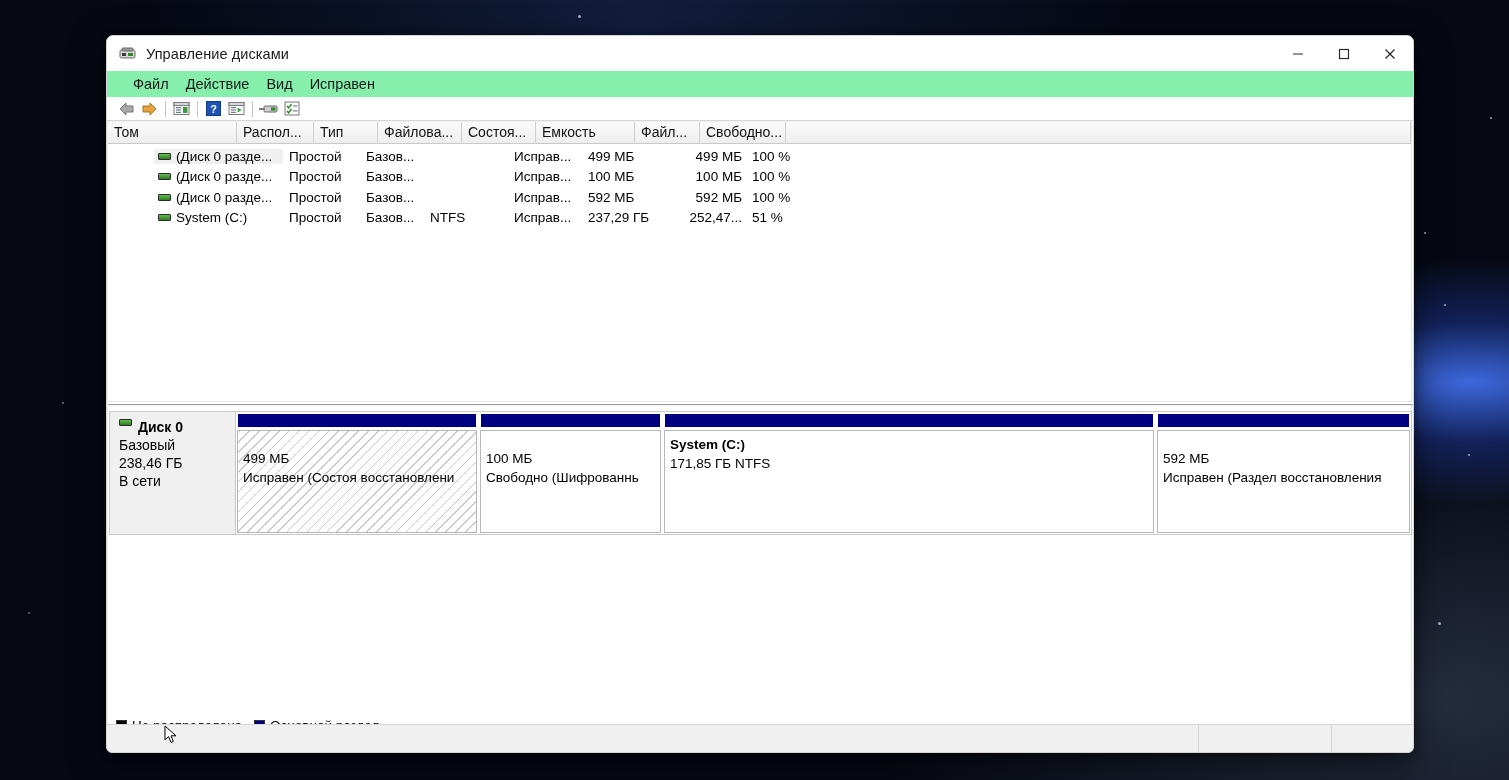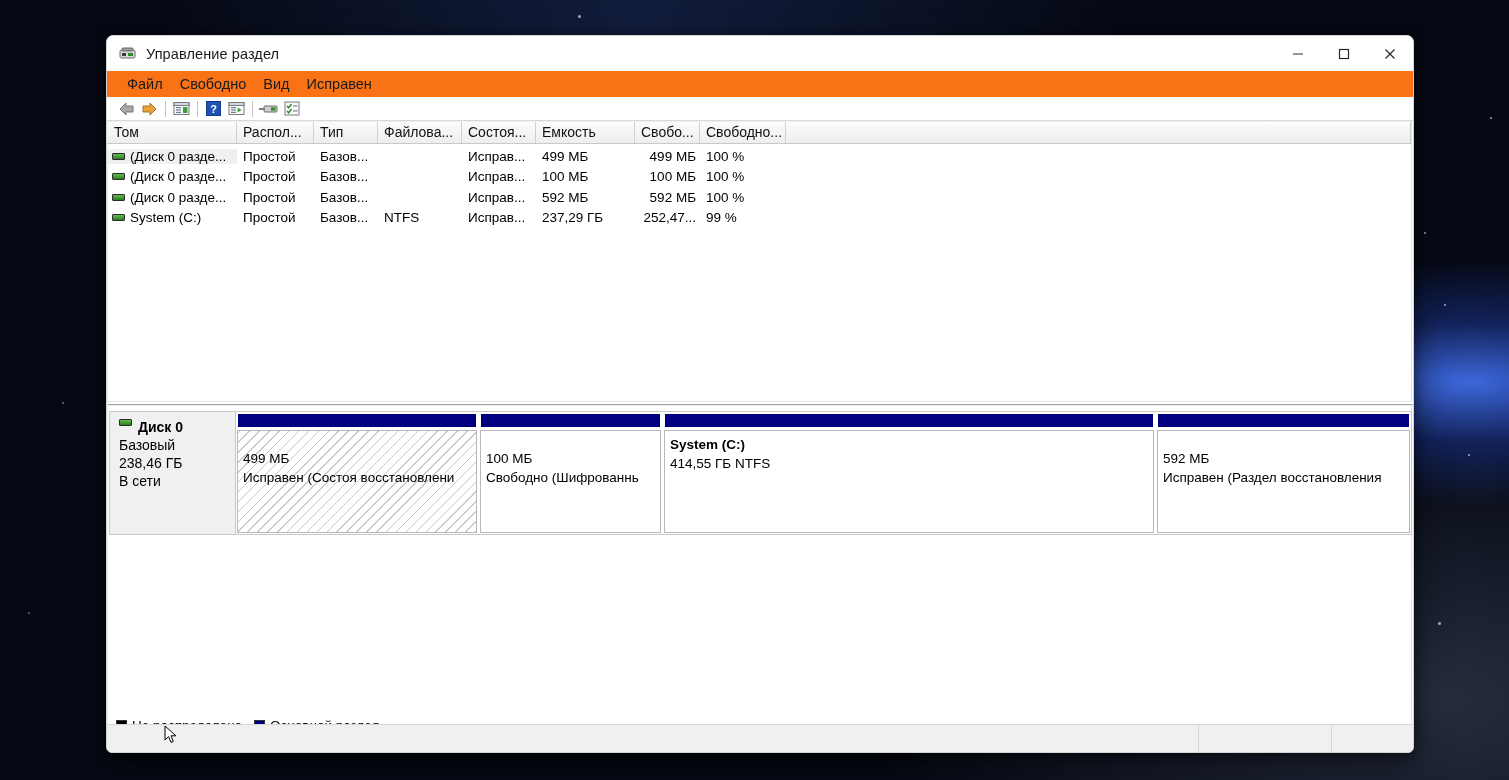--- a/index.html
+++ b/index.html
@@ -34,21 +34,21 @@
   .title-icon { margin-left: 12px; width: 18px; height: 16px; position: relative; }
   .title-text {
     margin-left: 9px; font-size: 14.5px; color: #1a1a1a; letter-spacing: .1px;
   }
   .winbtns { position: absolute; right: 0; top: 0; height: 35px; display: flex; }
   .winbtn {
     width: 46px; height: 35px; display: flex; align-items: center; justify-content: center;
     color: #2b2b2b; font-size: 13px;
   }
 
-  .menubar { height: 26px; background: #f97316; display: flex; align-items: center; padding-left: 12px; }
+  .menubar { height: 26px; background: #86efac; display: flex; align-items: center; padding-left: 18px; }
   .menuitem { font-size: 14.5px; color: #1a1a1a; padding: 2px 8px 3px 8px; margin-right: 1px; }
 
   .toolbar {
     height: 24px; background: #fff; display: flex; align-items: center;
     padding-left: 8px; border-bottom: 1px solid #d8d8d8;
   }
   .tb-btn { width: 23px; height: 22px; display: flex; align-items: center; justify-content: center; }
   .tb-sep { width: 1px; height: 16px; background: #c4c4c4; margin: 0 4px; }
 
   
@@ -57,21 +57,21 @@
     background: #fff; border-bottom: 1px solid #a0a0a0;
   }
   .lp-inner { position: absolute; left: 0; top: 0; right: 2px; bottom: 2px; background:#fff; border-right:1px solid #e3e3e3; border-bottom:1px solid #e3e3e3;}
   .hdr-row { display: flex; height: 22px; background: #f3f3f3; border-bottom: 1px solid #c9c9c9; }
   .hdr-cell {
     font-size: 14px; color: #111; padding: 2px 15px 0 6px;
     border-right: 1px solid #cfcfcf; overflow: hidden; white-space: nowrap;
     background: linear-gradient(#fbfbfb, #eeeeee);
   }
   .hdr-cell.filler { border-right: 1px solid #cfcfcf; flex: 1; }
-  .vrow { display: flex; height: 20.5px; align-items: center; }
+  .vrow { display: flex; height: 20.5px; align-items: center; margin-left: 46px; }
   .vcell { font-size: 13.5px; color: #000; white-space: nowrap; overflow: hidden; padding-left: 6px; }
   .vol-icon {
     display:inline-block; width: 13px; height: 7px; margin-right: 5px; vertical-align: 1px;
     background: linear-gradient(#5fbf4a, #2f7a22);
     border: 1px solid #2a2a2a; border-radius: 1px;
   }
   .vcell.name { display: flex; align-items: center; padding-left: 4px; }
   .vcell.name > span.lbl { overflow: hidden; white-space: nowrap; }
   .sel-faint { background: #f0f0f0; }
 
@@ -137,21 +137,21 @@
 
     <div class="titlebar">
       <span class="title-icon">
         <svg width="18" height="16" viewBox="0 0 18 16">
           <rect x="1" y="4" width="15" height="8" rx="1.5" fill="#d8d8d8" stroke="#6b6b6b"></rect>
           <rect x="3" y="2" width="11" height="3" rx="1" fill="#9a9a9a" stroke="#6b6b6b"></rect>
           <rect x="3" y="7" width="4" height="3" fill="#3a3a3a"></rect>
           <rect x="9" y="7" width="5" height="3" fill="#2f8a2a"></rect>
         </svg>
       </span>
-      <span class="title-text">Управление раздел</span>
+      <span class="title-text">Управление дисками</span>
       <div class="winbtns">
         <div class="winbtn">
           <svg width="12" height="12" viewBox="0 0 12 12">
               <line x1="1" y1="6" x2="11" y2="6" stroke="#2b2b2b" stroke-width="1.2"></line>
             </svg>
         </div>
         <div class="winbtn">
           <svg width="12" height="12" viewBox="0 0 12 12">
               <rect x="1.5" y="1.5" width="9" height="9" fill="none" stroke="#2b2b2b" stroke-width="1.2"></rect>
             </svg>
@@ -160,21 +160,21 @@
           <svg width="12" height="12" viewBox="0 0 12 12">
               <line x1="1.5" y1="1.5" x2="10.5" y2="10.5" stroke="currentColor" stroke-width="1.2"></line>
               <line x1="10.5" y1="1.5" x2="1.5" y2="10.5" stroke="currentColor" stroke-width="1.2"></line>
             </svg>
         </div>
       </div>
     </div>
 
     <div class="menubar">
       <div class="menuitem">Файл</div>
-      <div class="menuitem">Свободно</div>
+      <div class="menuitem">Действие</div>
       <div class="menuitem">Вид</div>
       <div class="menuitem">Исправен</div>
     </div>
 
     <div class="toolbar">
       <div class="tb-btn">
         <svg width="17" height="14" viewBox="0 0 17 14">
             <path d="M8 1 L2 7 L8 13 L8 10 L15 10 L15 4 L8 4 Z" fill="#a8a8a8" stroke="#6d6d6d" stroke-width="0.9" stroke-linejoin="round"></path>
           </svg>
       </div>
@@ -232,21 +232,21 @@
 
     <div id="listpane">
       <div class="lp-inner">
         <div class="hdr-row">
           <div class="hdr-cell" style="width:129px">Том</div>
           <div class="hdr-cell" style="width:77px">Распол...</div>
           <div class="hdr-cell" style="width:64px">Тип</div>
           <div class="hdr-cell" style="width:84px">Файлова...</div>
           <div class="hdr-cell" style="width:74px">Состоя...</div>
           <div class="hdr-cell" style="width:99px">Емкость</div>
-          <div class="hdr-cell" style="width:65px">Свобо...</div>
+          <div class="hdr-cell" style="width:65px">Файл...</div>
           <div class="hdr-cell" style="width:86px">Свободно...</div>
           <div class="hdr-cell filler"></div>
         </div>
 
         <div class="vrow" style="margin-top:2px">
           <div class="vcell name sel-faint" style="width:129px">
               <span class="vol-icon"></span>
               <span class="lbl">(Диск 0 разде...</span>
             </div>
           <div class="vcell" style="width:77px">Простой</div>
@@ -290,21 +290,21 @@
           <div class="vcell name" style="width:129px">
               <span class="vol-icon"></span>
               <span class="lbl">System (C:)</span>
             </div>
           <div class="vcell" style="width:77px">Простой</div>
           <div class="vcell" style="width:64px">Базов...</div>
           <div class="vcell" style="width:84px">NTFS</div>
           <div class="vcell" style="width:74px">Исправ...</div>
           <div class="vcell" style="width:99px">237,29 ГБ</div>
           <div class="vcell" style="width:65px;text-align:right;padding-right:4px;padding-left:0">252,47...</div>
-          <div class="vcell" style="width:86px">99 %</div>
+          <div class="vcell" style="width:86px">51 %</div>
         </div>
       </div>
     </div>
 
     <div id="graphpane">
       <div class="gp-inner">
         <div class="diskrow">
           <div class="diskinfo">
             <div class="dt">
               <span class="dicon"></span>
@@ -329,21 +329,21 @@
               <div class="body">
                 <div class="line">100 МБ</div>
                 <div class="line">Свободно (Шифрованнь</div>
               </div>
             </div>
 
             <div class="part" style="width:490px">
               <div class="cap"></div>
               <div class="body" style="padding-top:4px">
                 <div class="line bold">System  (C:)</div>
-                <div class="line">414,55 ГБ NTFS</div>
+                <div class="line">171,85 ГБ NTFS</div>
               </div>
             </div>
 
             <div class="part" style="width:253px">
               <div class="cap"></div>
               <div class="body">
                 <div class="line">592 МБ</div>
                 <div class="line">Исправен (Раздел восстановления</div>
               </div>
             </div>

